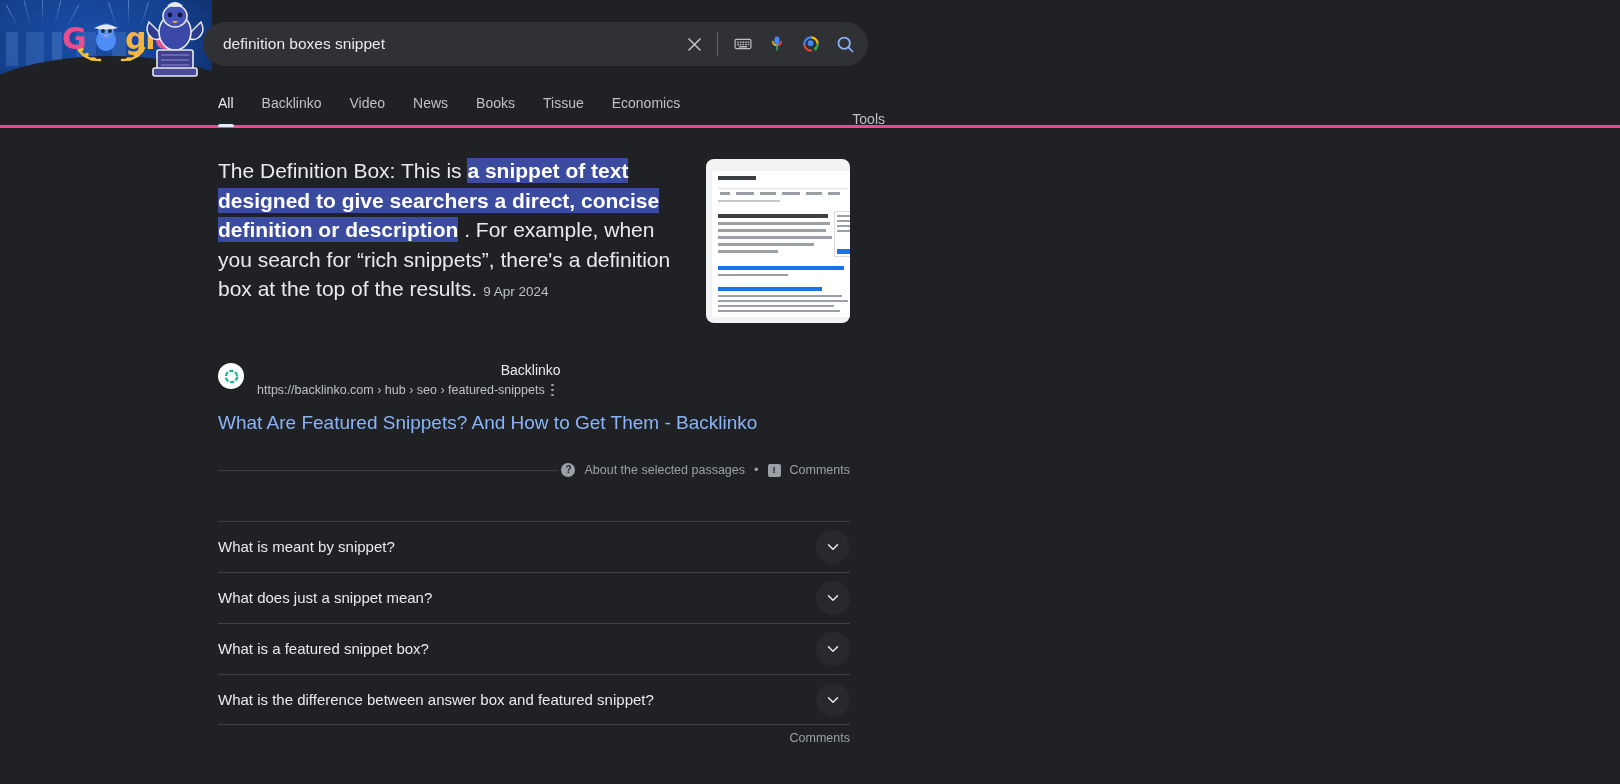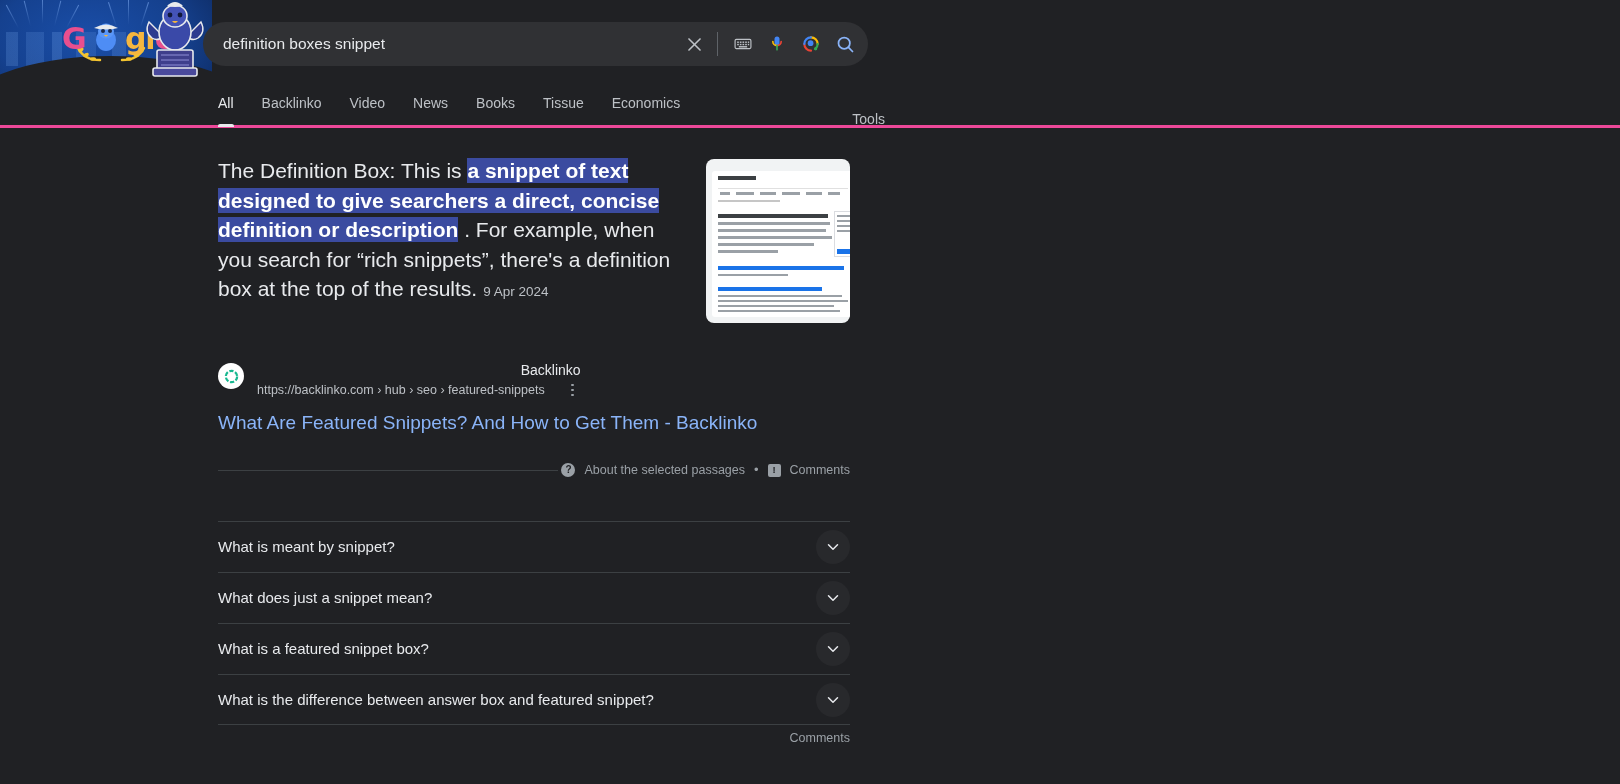--- a/index.html
+++ b/index.html
@@ -260,21 +260,21 @@
   }
   .src-name {
     color: #e8eaed;
     font-size: 14px;
     line-height: 18px;
     text-align: right;
   }
   .src-url-row {
     display: flex;
     align-items: center;
-    gap: 20px;
+    gap: 0;
     margin-top: 2px;
   }
   .src-url {
     color: #bdc1c6;
     font-size: 12.5px;
     line-height: 16px;
   }
   .kebab {
     width: 16px; height: 18px;
     display: flex; flex-direction: column;

